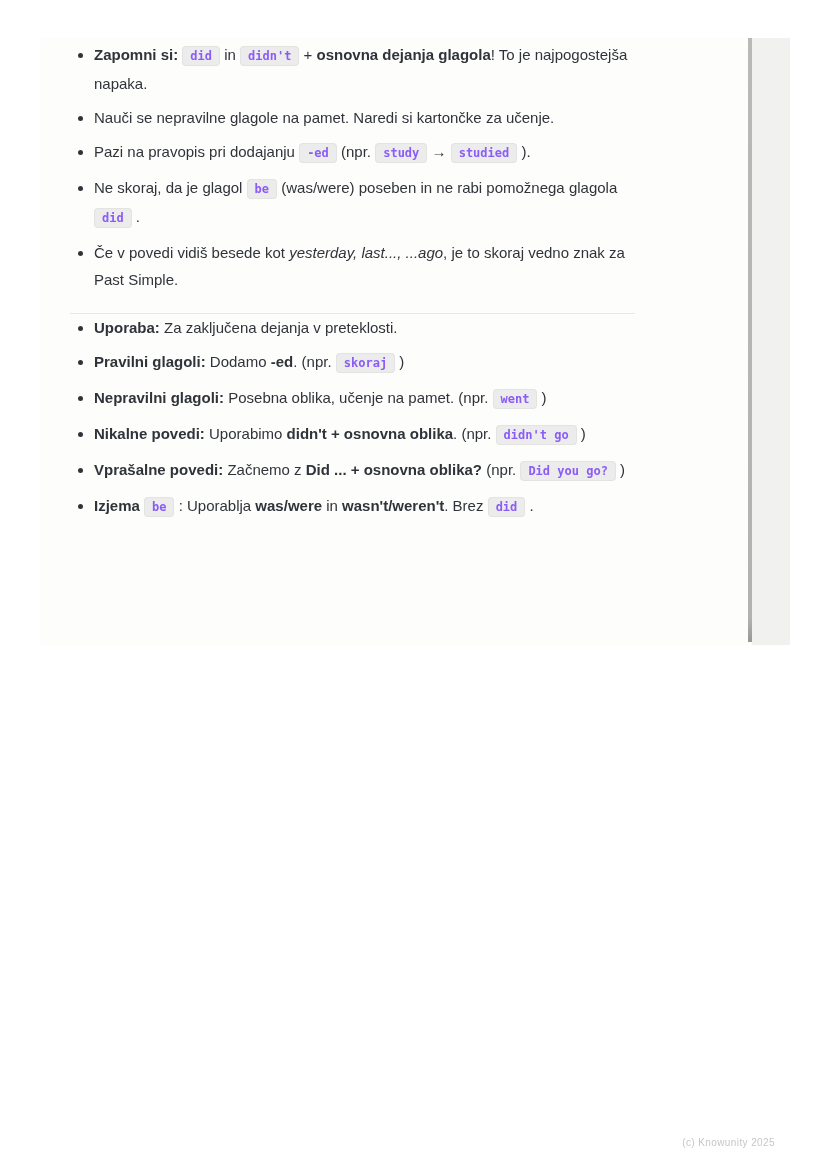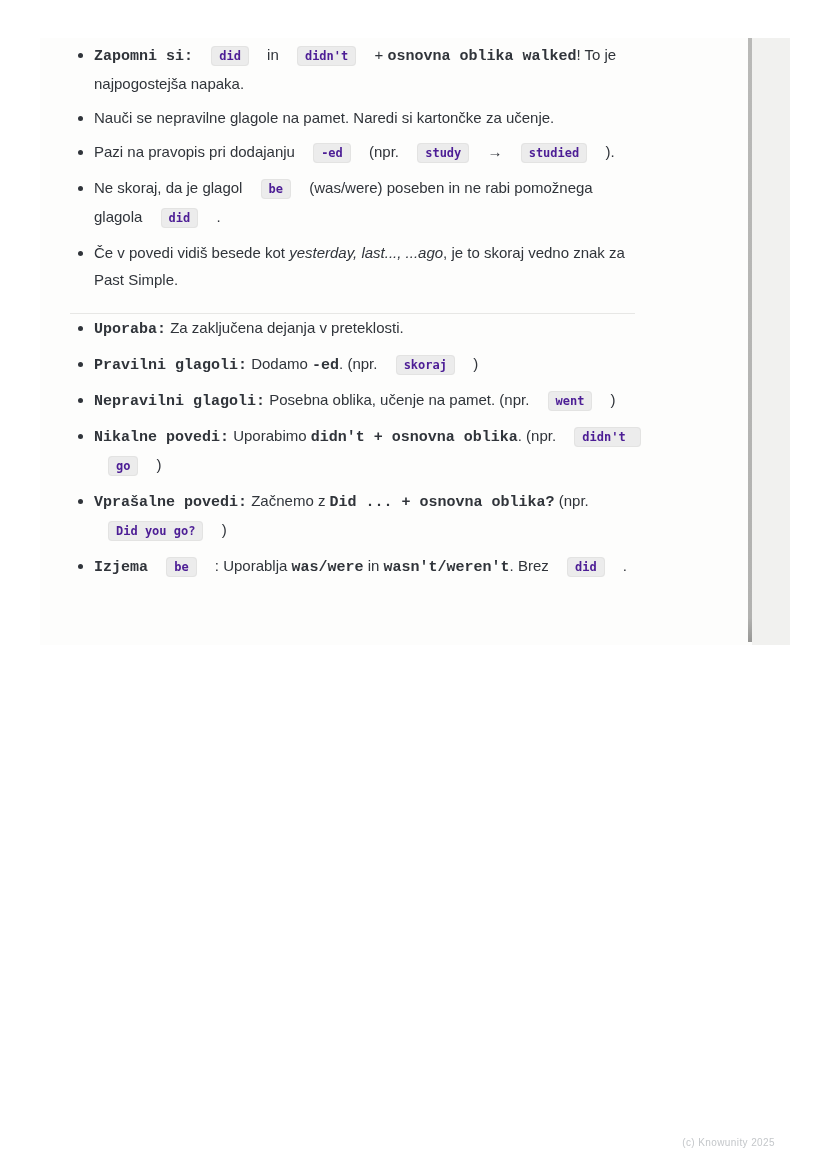--- a/index.html
+++ b/index.html
@@ -32,32 +32,32 @@
     padding: 0 0 0 24px;
     list-style: disc;
   }
   ul.rich-list li {
     font-size: 15px;
     line-height: 27px;
     margin: 0 0 7px 0;
     color: #30343a;
   }
   .seg-plain { font-weight: 400; }
-  .seg-bold { font-weight: 700; font-family: Liberation Mono, monospace; }
+  .seg-bold { font-weight: 700; }
   .seg-italic { font-style: italic; }
   code.seg-code {
     font-family: "DejaVu Sans Mono", "Liberation Mono", monospace;
     font-size: 12px;
     font-weight: 700;
-    color: #4c1d95;
+    color: #8b5cf6;
     background: #ececec;
     border: 1px solid #e3e3e2;
     border-radius: 4px;
     padding: 2px 7px;
-    margin: 0 14px;
+    margin: 0 0;
     white-space: pre-wrap;
     -webkit-box-decoration-break: clone;
     box-decoration-break: clone;
   }
   hr.divider {
     border: none;
     border-top: 1px solid #e7e7e5;
     margin: 20px 0 0 0;
     width: 565px;
   }
@@ -93,21 +93,21 @@
     letter-spacing: 0.4px;
     color: #c4c7ca;
   }
 </style>
 </head>
 <body>
 
 <div class="viewer">
   <div class="doc-content">
     <ul class="rich-list">
-        <li><span class="seg-bold">Zapomni si:</span><span class="seg-plain"> </span><code class="seg-code">did</code><span class="seg-plain"> in </span><code class="seg-code">didn't</code><span class="seg-plain"> + </span><span class="seg-bold">osnovna oblika walked</span><span class="seg-plain">! To je najpogostejša napaka.</span></li>
+        <li><span class="seg-bold">Zapomni si:</span><span class="seg-plain"> </span><code class="seg-code">did</code><span class="seg-plain"> in </span><code class="seg-code">didn't</code><span class="seg-plain"> + </span><span class="seg-bold">osnovna dejanja glagola</span><span class="seg-plain">! To je najpogostejša napaka.</span></li>
         <li><span class="seg-plain">Nauči se nepravilne glagole na pamet. Naredi si kartončke za učenje.</span></li>
         <li><span class="seg-plain">Pazi na pravopis pri dodajanju </span><code class="seg-code">-ed</code><span class="seg-plain"> (npr. </span><code class="seg-code">study</code><span class="seg-plain"> → </span><code class="seg-code">studied</code><span class="seg-plain"> ).</span></li>
         <li><span class="seg-plain">Ne skoraj, da je glagol </span><code class="seg-code">be</code><span class="seg-plain"> (was/were) poseben in ne rabi pomožnega glagola </span><code class="seg-code">did</code><span class="seg-plain"> .</span></li>
         <li><span class="seg-plain">Če v povedi vidiš besede kot </span><span class="seg-italic">yesterday, last..., ...ago</span><span class="seg-plain">, je to skoraj vedno znak za Past Simple.</span></li>
       </ul>
     <hr class="divider">
     <ul class="rich-list">
         <li><span class="seg-bold">Uporaba:</span><span class="seg-plain"> Za zaključena dejanja v preteklosti.</span></li>
         <li><span class="seg-bold">Pravilni glagoli:</span><span class="seg-plain"> Dodamo </span><span class="seg-bold">-ed</span><span class="seg-plain">. (npr. </span><code class="seg-code">skoraj</code><span class="seg-plain"> )</span></li>
         <li><span class="seg-bold">Nepravilni glagoli:</span><span class="seg-plain"> Posebna oblika, učenje na pamet. (npr. </span><code class="seg-code">went</code><span class="seg-plain"> )</span></li>

